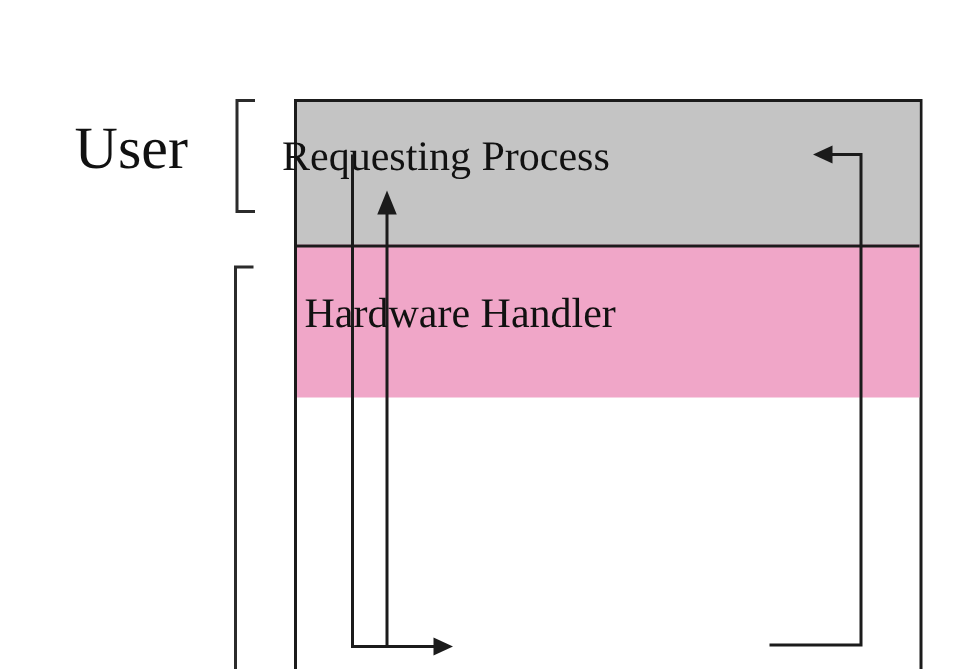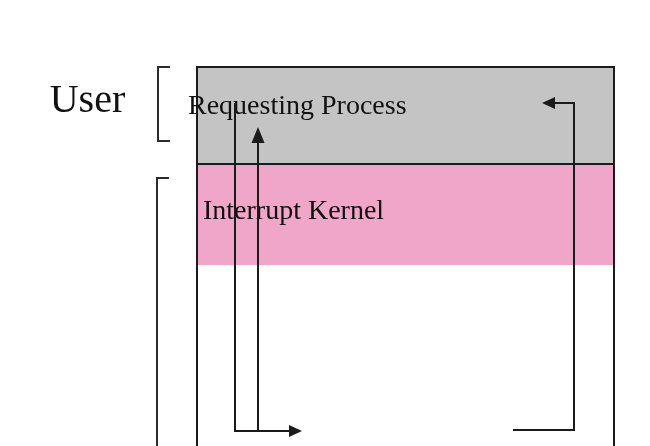--- a/index.html
+++ b/index.html
@@ -66,21 +66,21 @@
 <div id="stage">
 
   <div class="zone-label" id="label-user">User</div>
 
 
   <div id="layers-box">
     <div class="layer-row" id="row-requesting-process">
       <span class="layer-text">Requesting Process</span>
     </div>
     <div class="layer-row" id="row-interrupt-handler">
-      <span class="layer-text">Interrupt Kernel</span>
+      <span class="layer-text">Hardware Handler</span>
     </div>
   </div>
 
   <svg id="arrow-overlay" viewBox="0 0 650 446" xmlns="http://www.w3.org/2000/svg">
 
     <polyline class="bracket" points="170,23 158,23 158,97 170,97"></polyline>
 
     <polyline class="bracket" points="169,134 157,134 157,424 169,424"></polyline>
 
     <polyline class="wire" points="235,59 235,387 291,387"></polyline>

